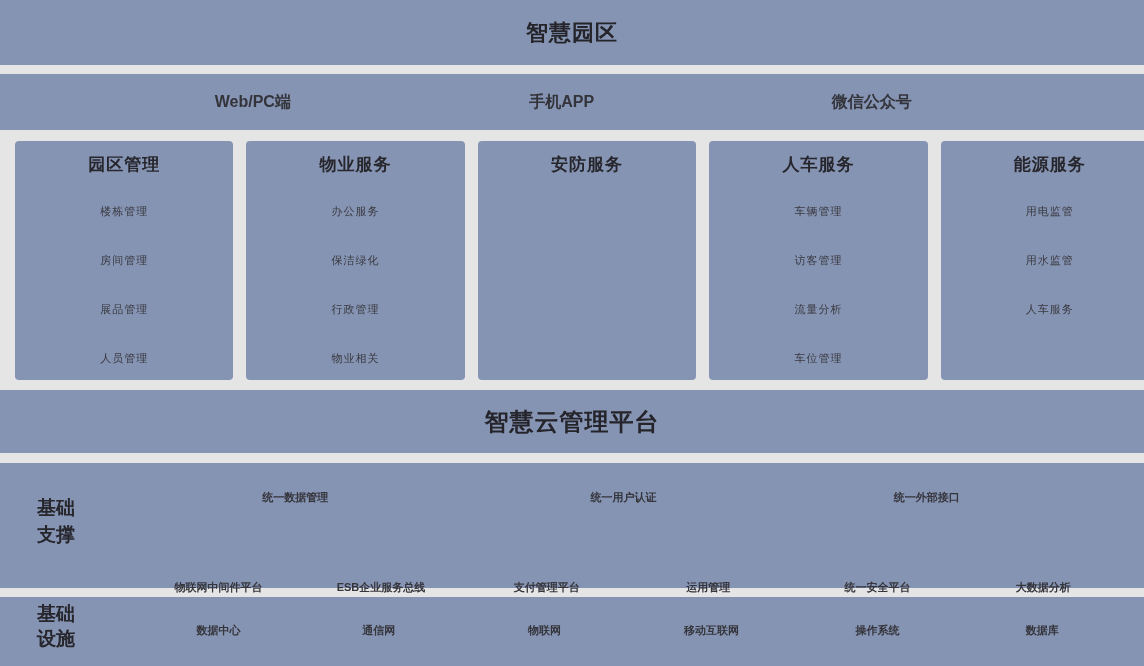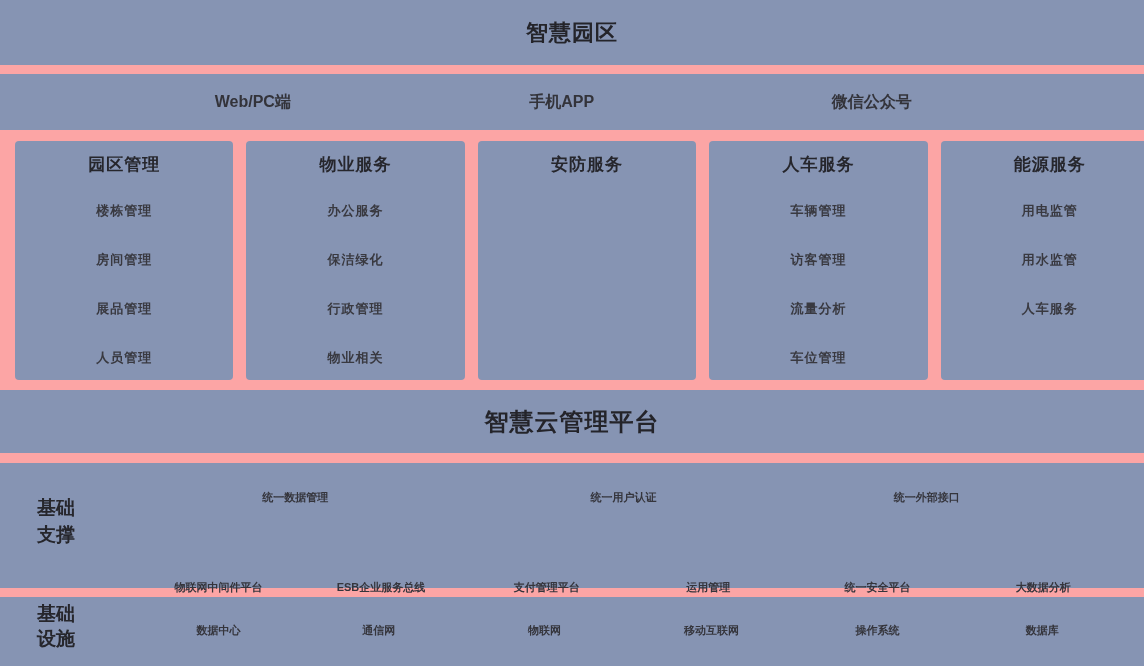--- a/index.html
+++ b/index.html
@@ -1,20 +1,20 @@
 <!DOCTYPE html>
 <html><head>
 <meta charset="utf-8">
 <style>
   html, body { margin: 0; padding: 0; background: #ffffff; }
   .canvas {
     position: relative;
     width: 1144px;
     height: 666px;
-    background: #fca5a5;
+    background: #e5e5e5;
     font-family: "Liberation Sans", "DejaVu Sans", sans-serif;
     overflow: hidden;
   }
   .block { background: #8694b3; box-sizing: border-box; }
 
   
   .bar-top {
     position: absolute; left: 0; top: 0; width: 1144px; height: 65px;
     display: flex; align-items: center; justify-content: center;
   }
@@ -33,21 +33,21 @@
     display: grid; grid-template-columns: repeat(5, 1fr); grid-gap: 13px;
   }
   .svc-col { border-radius: 4px; }
   .svc-title {
     margin-top: 12px; height: 24px; line-height: 24px; text-align: center;
     font-size: 17px; font-weight: bold; color: #26262c; letter-spacing: 1px;
   }
   .svc-items { margin-top: 23px; }
   .svc-item {
     height: 22px; line-height: 22px; text-align: center;
-    font-size: 13px; font-weight: bold; color: #393940; letter-spacing: 1px;
+    font-size: 11px; font-weight: normal; color: #393940; letter-spacing: 1px;
   }
   .svc-item + .svc-item { margin-top: 27px; }
 
   
   .bar-platform {
     position: absolute; left: 0; top: 390px; width: 1144px; height: 63px;
     display: flex; align-items: center; justify-content: center;
   }
   .bar-platform .title { font-size: 24px; font-weight: bold; color: #24242a; letter-spacing: 1px; }
 

